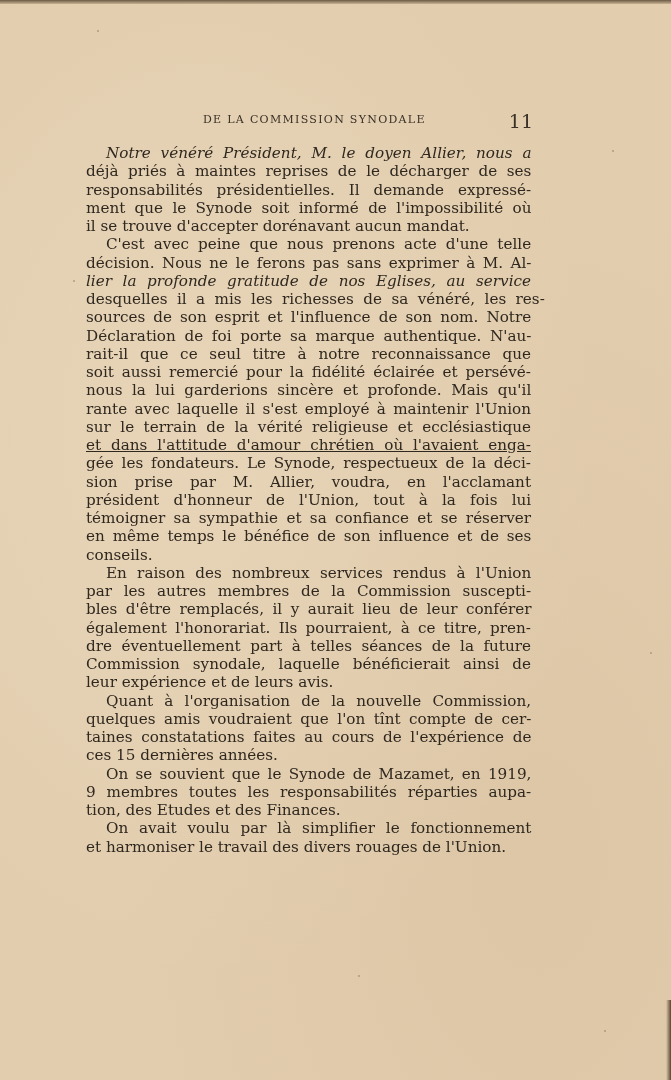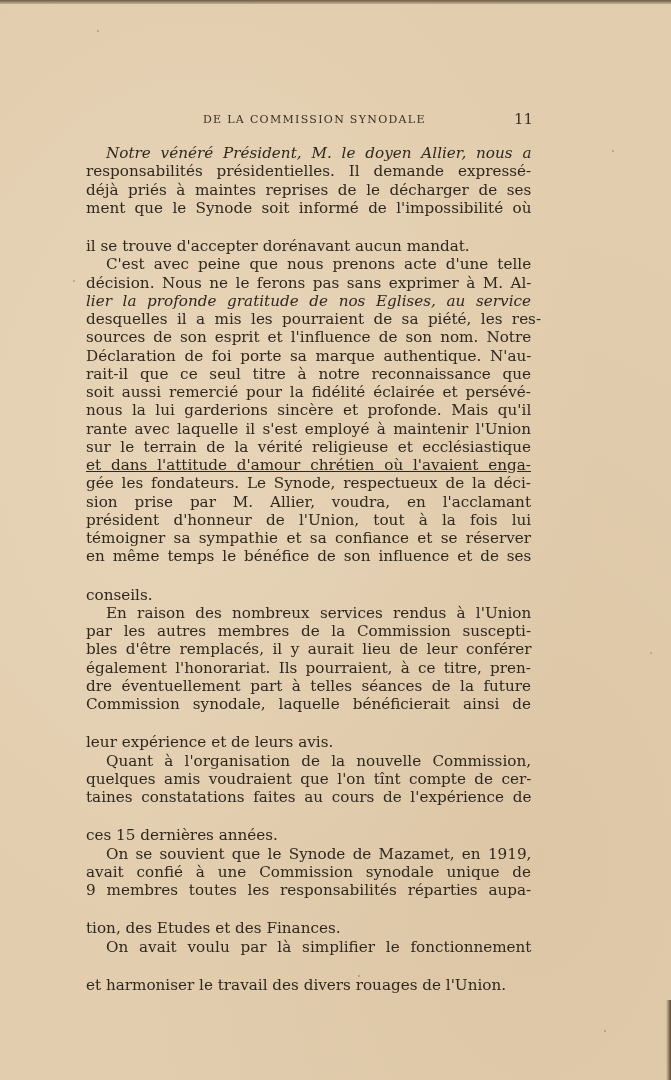--- a/index.html
+++ b/index.html
@@ -48,21 +48,21 @@
     }
     .running-title {
       position: absolute;
       left: 0; top: 3px;
       font-family: "DejaVu Serif", serif;
       text-align: right;
     }
     .page-number {
       position: absolute;
       right: 0; top: 0;
-      font-size: 15px;
+      font-size: 19px;
       letter-spacing: 0;
     }
     .body-text {
       position: absolute;
       left: 86px;
       top: 144px;
       width: 445px;
       font-size: 15.2px;
       line-height: 18.25px;
       color: #2f281f;
@@ -77,21 +77,20 @@
       text-align: justify;
       text-align-last: justify;
       white-space: nowrap;
       word-spacing: 0px;
     }
     .para .ln.first {
       padding-left: 20px;
     }
     .para .ln.last {
       text-align-last: left;
-      margin-top: 20px;
     }
     .speck {
       position: absolute;
       width: 2px; height: 2px;
       background: #8d7a61;
       border-radius: 50%;
       opacity: 0.6;
     }
   </style>
 </head>
@@ -102,30 +101,30 @@
   <div class="right-edge"></div>
 
   <div class="running-head">
     <span class="running-title">DE LA COMMISSION SYNODALE</span>
     <span class="page-number">11</span>
   </div>
 
   <div class="body-text" id="body-text">
       <p class="para">
         <span class="ln first" style="display: block; word-spacing: 5px; font-style: italic;">Notre vénéré Président, M. le doyen Allier, nous a</span>
+        <span class="ln" style="display: block; word-spacing: 4.77778px;">déjà priés à maintes reprises de le décharger de ses</span>
         <span class="ln" style="display: block; word-spacing: 9px;">responsabilités présidentielles. Il demande expressé-</span>
-        <span class="ln" style="display: block; word-spacing: 4.77778px;">déjà priés à maintes reprises de le décharger de ses</span>
         <span class="ln" style="display: block; word-spacing: 4.5px;">ment que le Synode soit informé de l'impossibilité où</span>
         <span class="ln last" style="display: block;">il se trouve d'accepter dorénavant aucun mandat.</span>
       </p>
       <p class="para">
         <span class="ln first" style="display: block; word-spacing: 4.25px;">C'est avec peine que nous prenons acte d'une telle</span>
         <span class="ln" style="display: block; word-spacing: 2.6px;">décision. Nous ne le ferons pas sans exprimer à M. Al-</span>
         <span class="ln" style="display: block; word-spacing: 5.75px; font-style: italic;">lier la profonde gratitude de nos Eglises, au service</span>
-        <span class="ln" style="display: block; word-spacing: 4.6px;">desquelles il a mis les pourraient de sa piété, les res-</span>
+        <span class="ln" style="display: block; word-spacing: 4.6px;">desquelles il a mis les richesses de sa vénéré, les res-</span>
         <span class="ln" style="display: block; word-spacing: 3.22222px;">sources de son esprit et l'influence de son nom. Notre</span>
         <span class="ln" style="display: block; word-spacing: 3.85714px;">Déclaration de foi porte sa marque authentique. N'au-</span>
         <span class="ln" style="display: block; word-spacing: 6.875px;">rait-il que ce seul titre à notre reconnaissance que</span>
         <span class="ln" style="display: block; word-spacing: 3px;">soit aussi remercié pour la fidélité éclairée et persévé-</span>
         <span class="ln" style="display: block; word-spacing: 4.625px;">nous la lui garderions sincère et profonde. Mais qu'il</span>
         <span class="ln" style="display: block; word-spacing: 2.5px;">rante avec laquelle il s'est employé à maintenir l'Union</span>
         <span class="ln" style="display: block; word-spacing: 4.625px;">sur le terrain de la vérité religieuse et ecclésiastique</span>
         <span class="ln" style="display: block; word-spacing: 5px; text-decoration: underline;">et dans l'attitude d'amour chrétien où l'avaient enga-</span>
         <span class="ln" style="display: block; word-spacing: 3px;">gée les fondateurs. Le Synode, respectueux de la déci-</span>
         <span class="ln" style="display: block; word-spacing: 12px;">sion prise par M. Allier, voudra, en l'acclamant</span>
@@ -144,21 +143,20 @@
         <span class="ln last" style="display: block;">leur expérience et de leurs avis.</span>
       </p>
       <p class="para">
         <span class="ln first" style="display: block; word-spacing: 6.33333px;">Quant à l'organisation de la nouvelle Commission,</span>
         <span class="ln" style="display: block; word-spacing: 3.625px;">quelques amis voudraient que l'on tînt compte de cer-</span>
         <span class="ln" style="display: block; word-spacing: 3.85714px;">taines constatations faites au cours de l'expérience de</span>
         <span class="ln last" style="display: block;">ces 15 dernières années.</span>
       </p>
       <p class="para">
         <span class="ln first" style="display: block; word-spacing: 2.44444px;">On se souvient que le Synode de Mazamet, en 1919,</span>
-        <span class="ln" style="display: block; word-spacing: 8px;">avait confié à une Commission synodale unique de</span>
         <span class="ln" style="display: block; word-spacing: 6px;">9 membres toutes les responsabilités réparties aupa-</span>
         <span class="ln last" style="display: block;">tion, des Etudes et des Finances.</span>
       </p>
       <p class="para">
         <span class="ln first" style="display: block; word-spacing: 6px;">On avait voulu par là simplifier le fonctionnement</span>
         <span class="ln last" style="display: block;">et harmoniser le travail des divers rouages de l'Union.</span>
       </p>
     </div>
 
   <span class="speck" style="left:97px;top:30px"></span>

